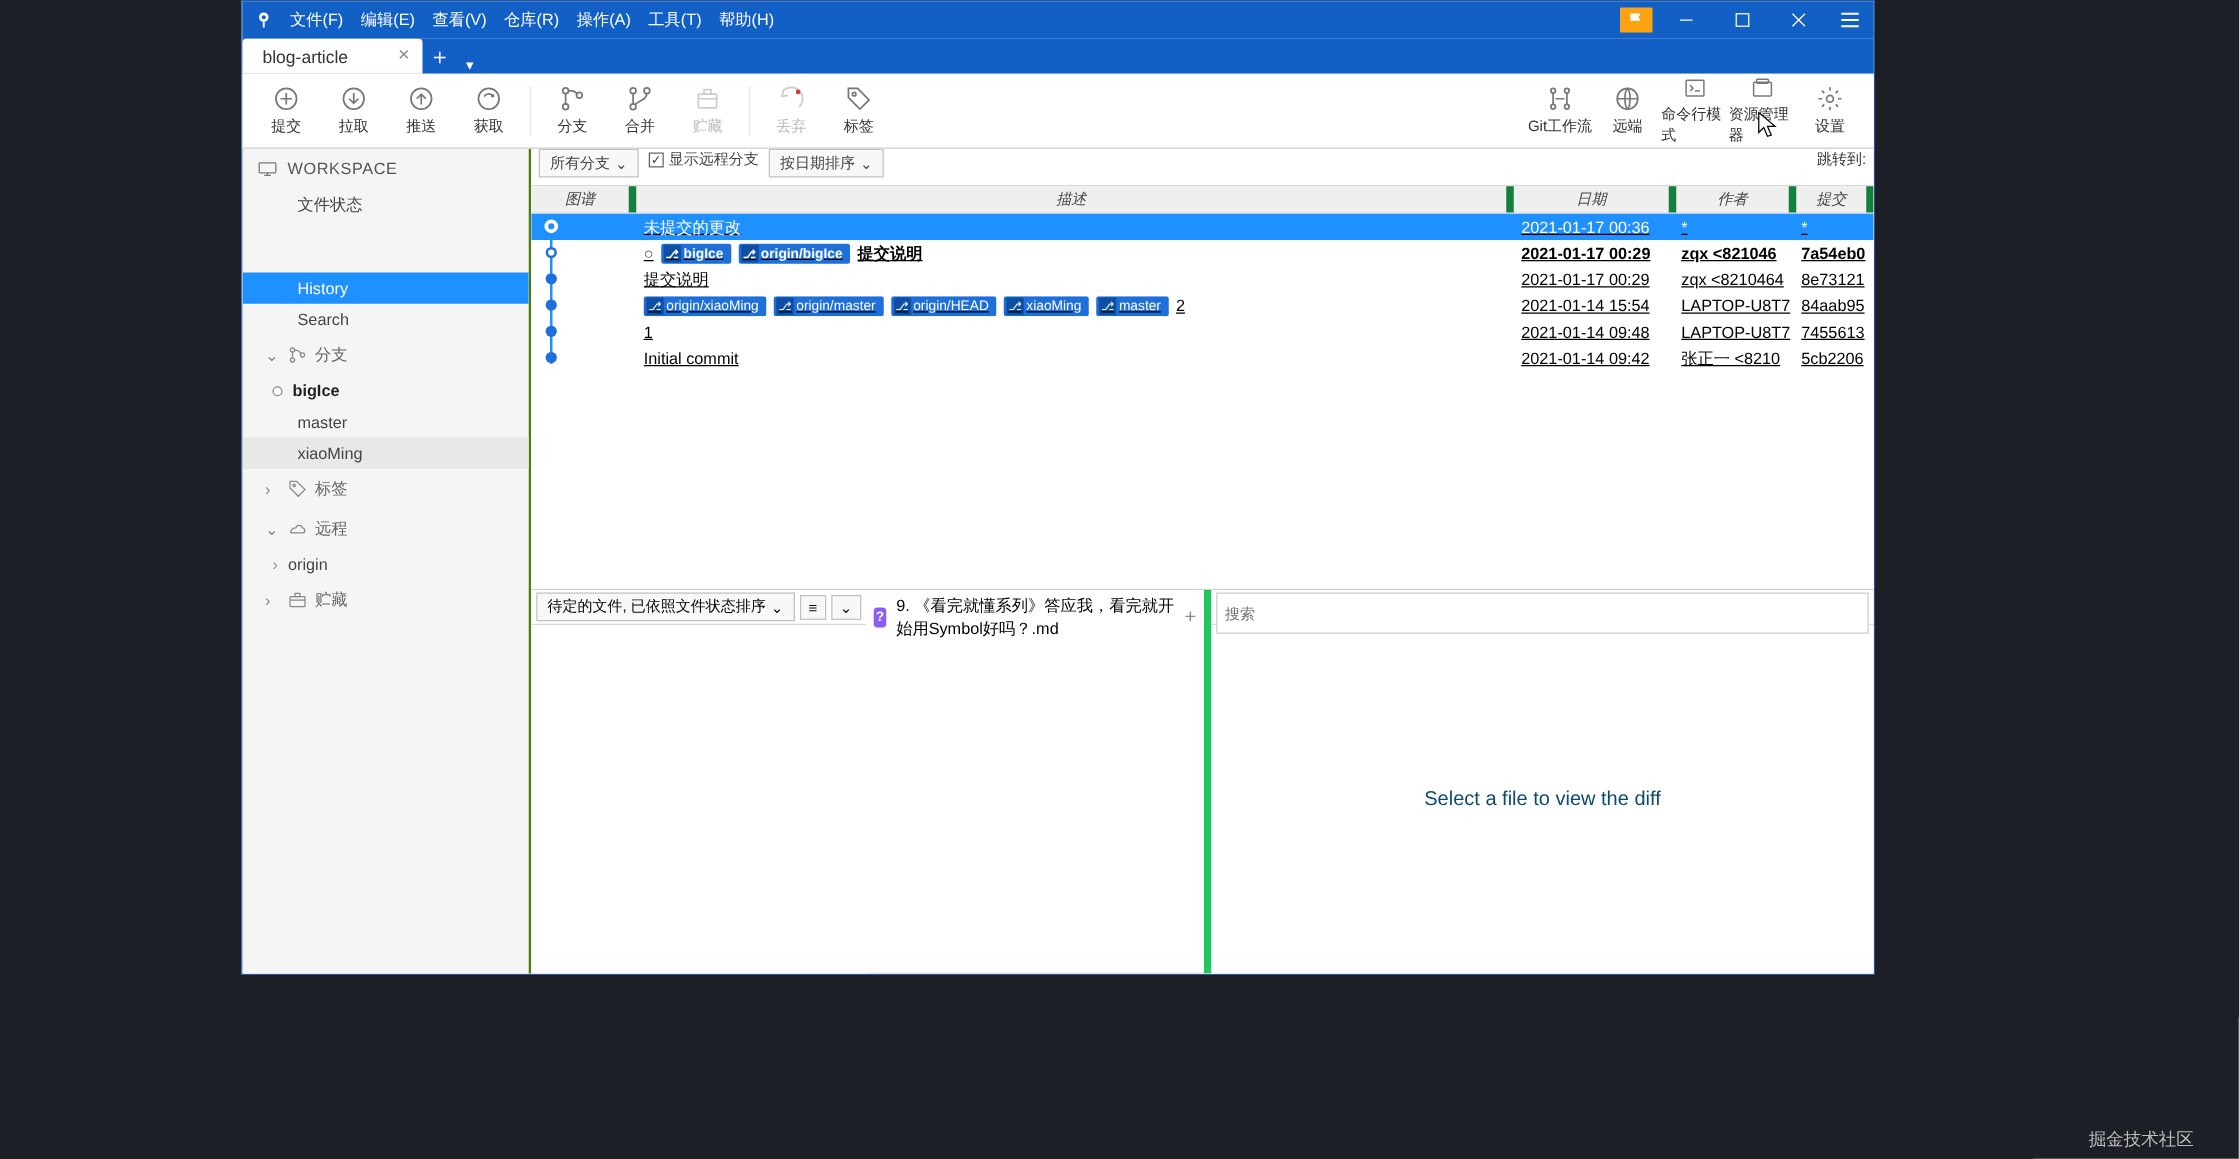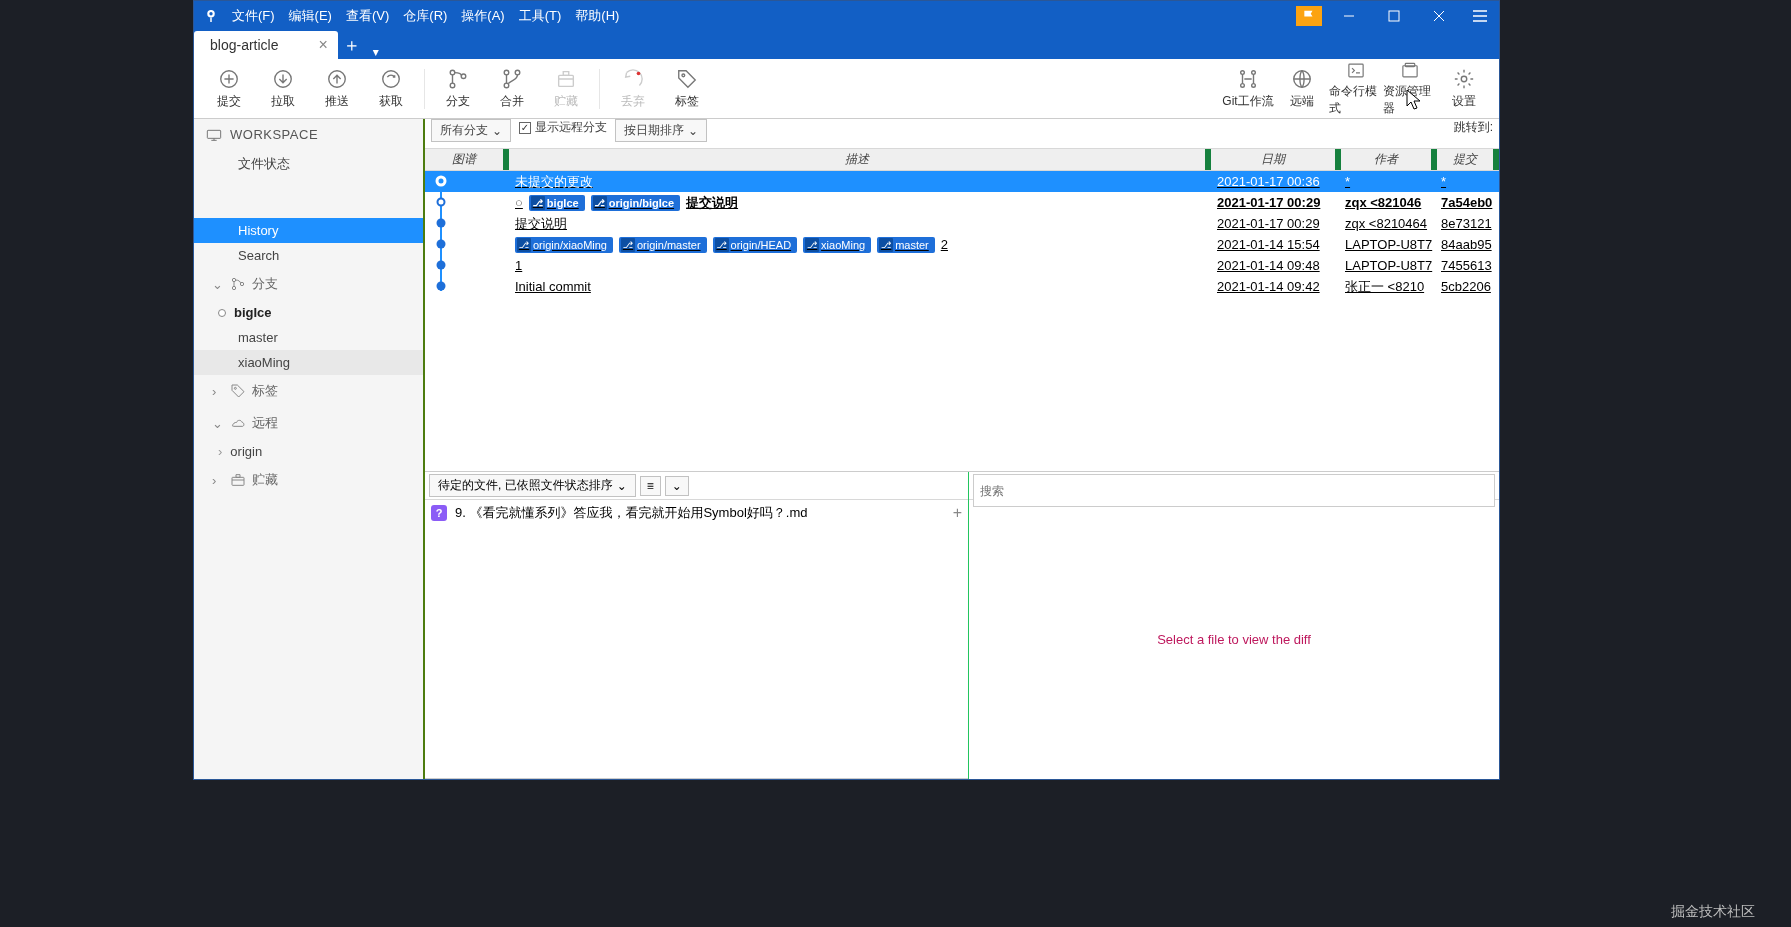--- a/index.html
+++ b/index.html
@@ -64,37 +64,37 @@
 .crow .desccol { flex:1; padding-left:6px; display:flex; align-items:center; gap:6px; overflow:hidden; }
 .crow .datecol { width:130px; text-align:left; padding-left:6px; }
 .crow .authcol { width:96px; overflow:hidden; white-space:nowrap; padding-left:4px; }
 .crow .hashcol { width:62px; overflow:hidden; white-space:nowrap; padding-left:4px; }
 .crow.bold { font-weight:bold; }
 .branch-tag { background:#1e6fd9; color:#fff; font-size:11px; padding:0 6px 0 2px; display:inline-flex; align-items:center; height:16px; border-radius:2px; gap:2px;}
 .branch-tag .bicon { background:#0d4fa3; width:14px; height:14px; display:flex; align-items:center; justify-content:center; font-size:9px; border-radius:1px; }
 .graph-svg { position:absolute; left:0; top:0; width:84px; height:130px; pointer-events:none; }
 .graph-node { position:absolute; width:9px; height:9px; border-radius:50%; transform:translate(-50%,-50%); }
 .detail { flex:1; display:flex; border-top:1px solid #ccc; overflow:hidden; }
-.detail-left { width:544px; display:flex; flex-direction:column; border-right:1px solid #22c55e;justify-content:flex-end; }
+.detail-left { width:544px; display:flex; flex-direction:row; border-right:6px solid #22c55e;justify-content:flex-end; }
 .detail-toolbar { height:28px; border-bottom:1px solid #d8d8d8; display:flex; align-items:center; padding:0 4px; gap:4px; font-size:12px; }
 .detail-toolbar .dropdown { border:1px solid #c2c2c2; padding:2px 8px; background:#f8f8f8; display:flex; align-items:center; gap:4px; }
 .detail-toolbar .iconbtn { border:1px solid #c2c2c2; padding:2px 6px; background:#f8f8f8; display:flex; align-items:center; }
 .stage-section { flex:0 0 120px; display:flex; flex-direction:column; border-bottom:1px solid #ccc; }
 .section-head { height:24px; background:#f5f5f5; border-bottom:1px solid #d8d8d8; display:flex; align-items:center; padding:0 6px; font-size:12px; color:#222; font-weight:bold; }
 .section-head .btns { margin-left:auto; display:flex; gap:4px; }
 .section-head .btn { background:#eee; border:1px solid #bbb; padding:1px 6px; font-size:11px; font-weight:normal; color:#333; }
 .section-head .btn.disabled { color:#aaa; border-color:#ddd; }
 .stage-body { flex:1; background:#fff; overflow:auto; }
 .file-row { display:flex; align-items:center; padding:4px 6px; font-size:13px; gap:8px; }
 .file-row .fstatus { width:16px; height:16px; background:#8b5cf6; color:#fff; border-radius:3px; display:flex; align-items:center; justify-content:center; font-size:11px; font-weight:bold; }
 .file-row .add { margin-left:auto; color:#888; font-size:16px; cursor:pointer; }
 .detail-right { flex:1; display:flex; flex-direction:column; }
 .detail-right .search { height:28px; border-bottom:1px solid #d8d8d8; padding:2px 4px; }
 .detail-right .search input { width:100%; height:33px; border:1px solid #ccc; padding:0 6px; font-size:12px; }
-.diff-placeholder { flex:1; display:flex; align-items:center; justify-content:center; color:#be185d; font-size:13px; }
+.diff-placeholder { flex:1; display:flex; align-items:center; justify-content:center; color:#0c4a6e; font-size:16px; }
 .watermark { position:absolute; right:36px; bottom:6px; color:#bdbdbd; font-size:14px; font-family:sans-serif; }
 .cursor { position:absolute; width:16px; height:22px; pointer-events:none; }
 .cursor svg { width:16px; height:22px; }
 </style>
 </head>
 <body>
 
 <div class="desktop">
   <div class="terminal-bg"></div>
 

